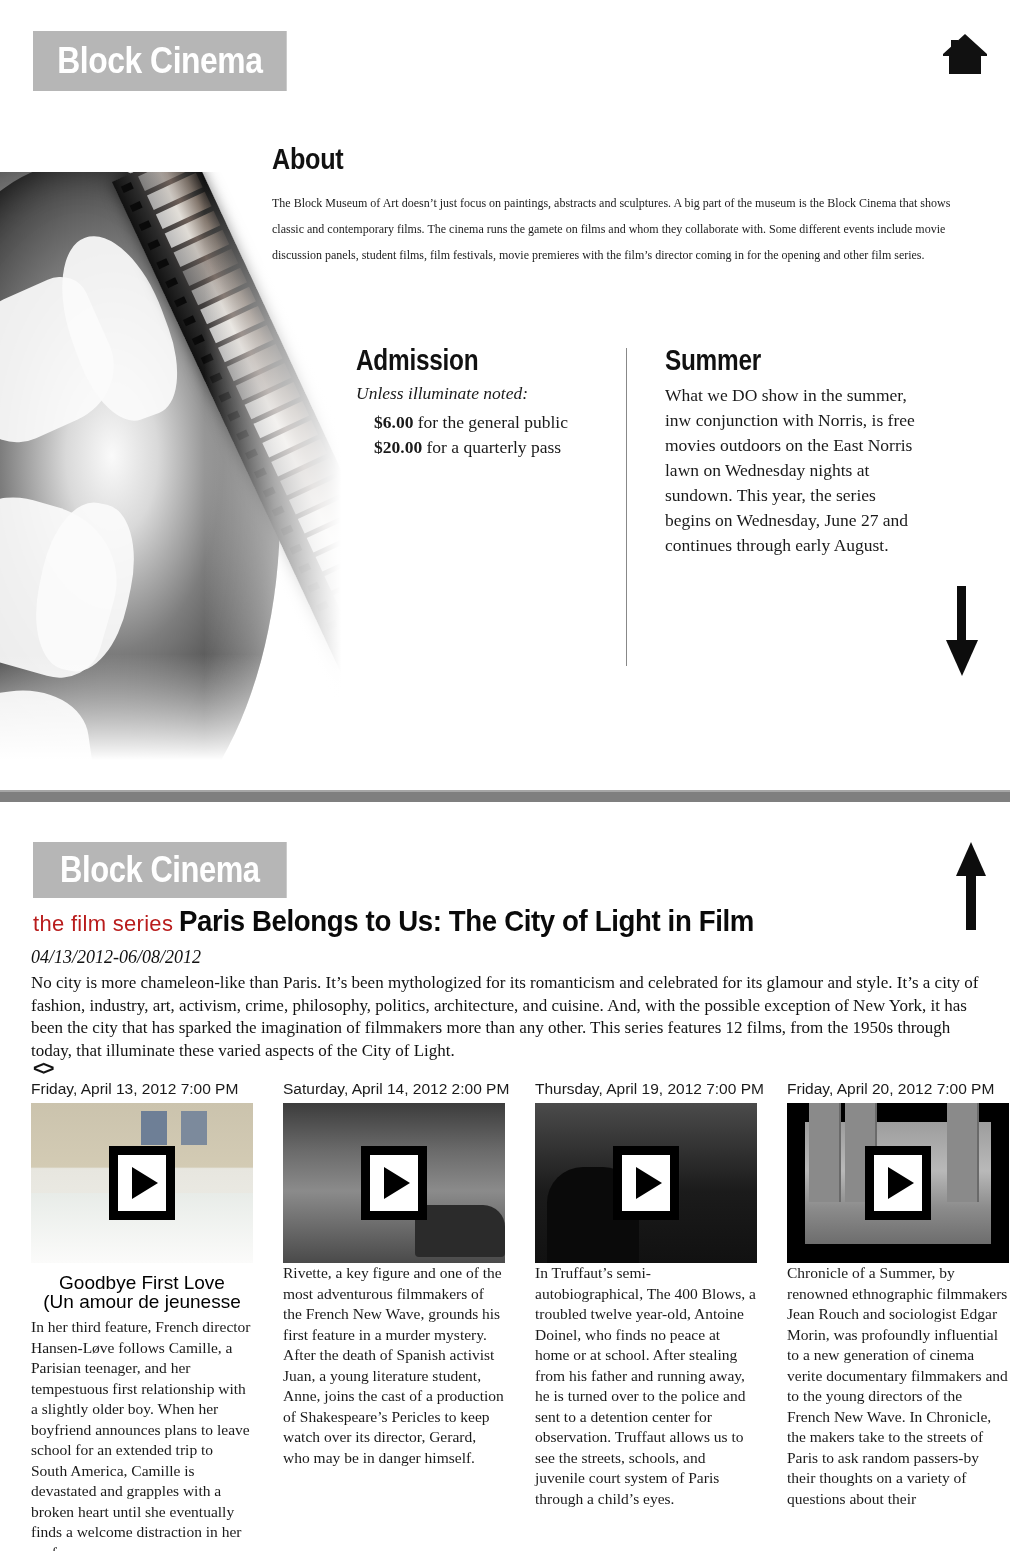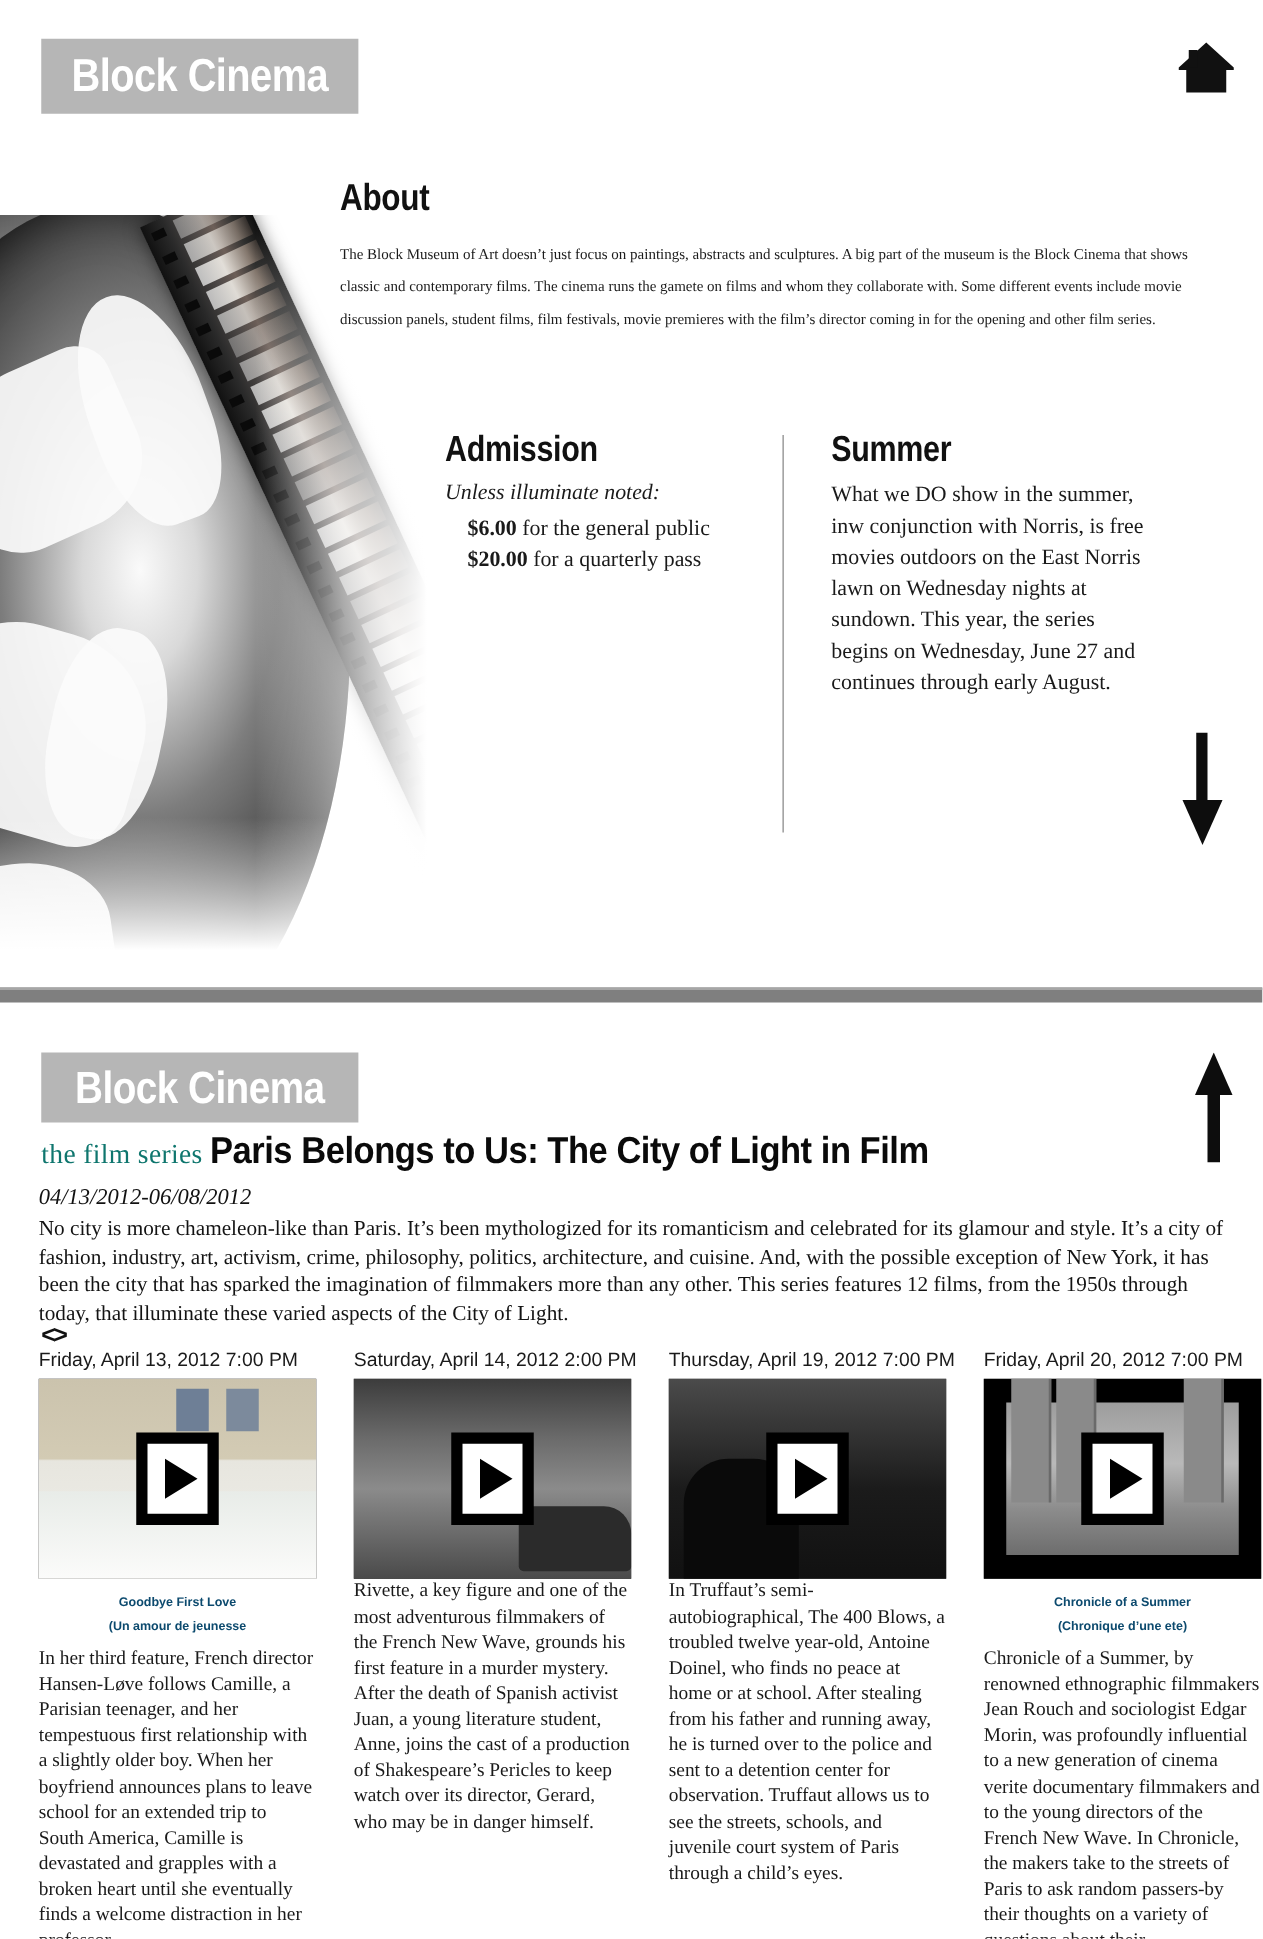--- a/index.html
+++ b/index.html
@@ -125,22 +125,22 @@
     position:absolute; left:0; top:790px; width:1010px; height:12px;
     background:#7f7f7f;
     border-top:2px solid #a6a6a6;
   }
 
   
   #series-title-row{
     position:absolute; left:33px; top:904px; white-space:nowrap;
   }
   #series-kicker{
-    font-family:Liberation Serif, serif;
-    font-size:22px; color:#0f766e; letter-spacing:0.3px;
+    font-family:Liberation Sans, sans-serif;
+    font-size:22px; color:#b91c1c; letter-spacing:0.3px;
     display:inline-block; vertical-align:baseline;
   }
   #series-title{
     font-family:"Liberation Sans", sans-serif; font-weight:bold;
     font-size:30px; color:#0a0a0a; letter-spacing:-0.4px;
     display:inline-block; vertical-align:baseline;
     transform:scaleX(0.92); transform-origin:left bottom;
     margin-left:6px;
   }
   #series-dates{
@@ -184,23 +184,23 @@
     display:flex; align-items:center; justify-content:center;
   }
   .play-tri{
     width:0; height:0;
     border-top:16px solid transparent;
     border-bottom:16px solid transparent;
     border-left:26px solid #000;
     margin-left:5px;
   }
   .card-title{
-    font-family:"Liberation Sans", sans-serif; font-weight:bold;
-    font-size:10px; line-height:19px; text-align:center;
-    margin:10px 0 6px 0; color:#0c4a6e;
+    font-family:"Liberation Sans", sans-serif; font-weight:normal;
+    font-size:19px; line-height:19px; text-align:center;
+    margin:10px 0 6px 0; color:#000000;
     width:222px;
   }
   .card-body{
     font-size:15.5px; line-height:20.5px; color:#1a1a1a; width:222px;
   }
 
   
   .th1{ background:
       linear-gradient(to bottom, #cbc3ad 0%, #d3cbb4 40%, #e7e6df 41%, #f1f0ea 100%);}
   .th1:after{ content:""; position:absolute; left:0; bottom:0; width:100%; height:44%;
@@ -402,20 +402,16 @@
         <div class="bldg" style="left:10%"></div>
         <div class="bldg" style="left:26%"></div>
         <div class="bldg" style="left:72%"></div>
       </div>
       <div class="play-badge">
         <div class="play-inner">
             <div class="play-tri"></div>
           </div>
       </div>
     </div>
-    <div class="card-title">
-      <div>Chronicle of a Summer</div>
-      <div>(Chronique d’une ete)</div>
-    </div>
     <div class="card-body">Chronicle of a Summer, by renowned ethnographic filmmakers Jean Rouch and sociologist Edgar Morin, was profoundly influential to a new generation of cinema verite documentary filmmakers and to the young directors of the French New Wave. In Chronicle, the makers take to the streets of Paris to ask random passers-by their thoughts on a variety of questions about their</div>
   </div>
 
 </div>
 
 </body></html>

